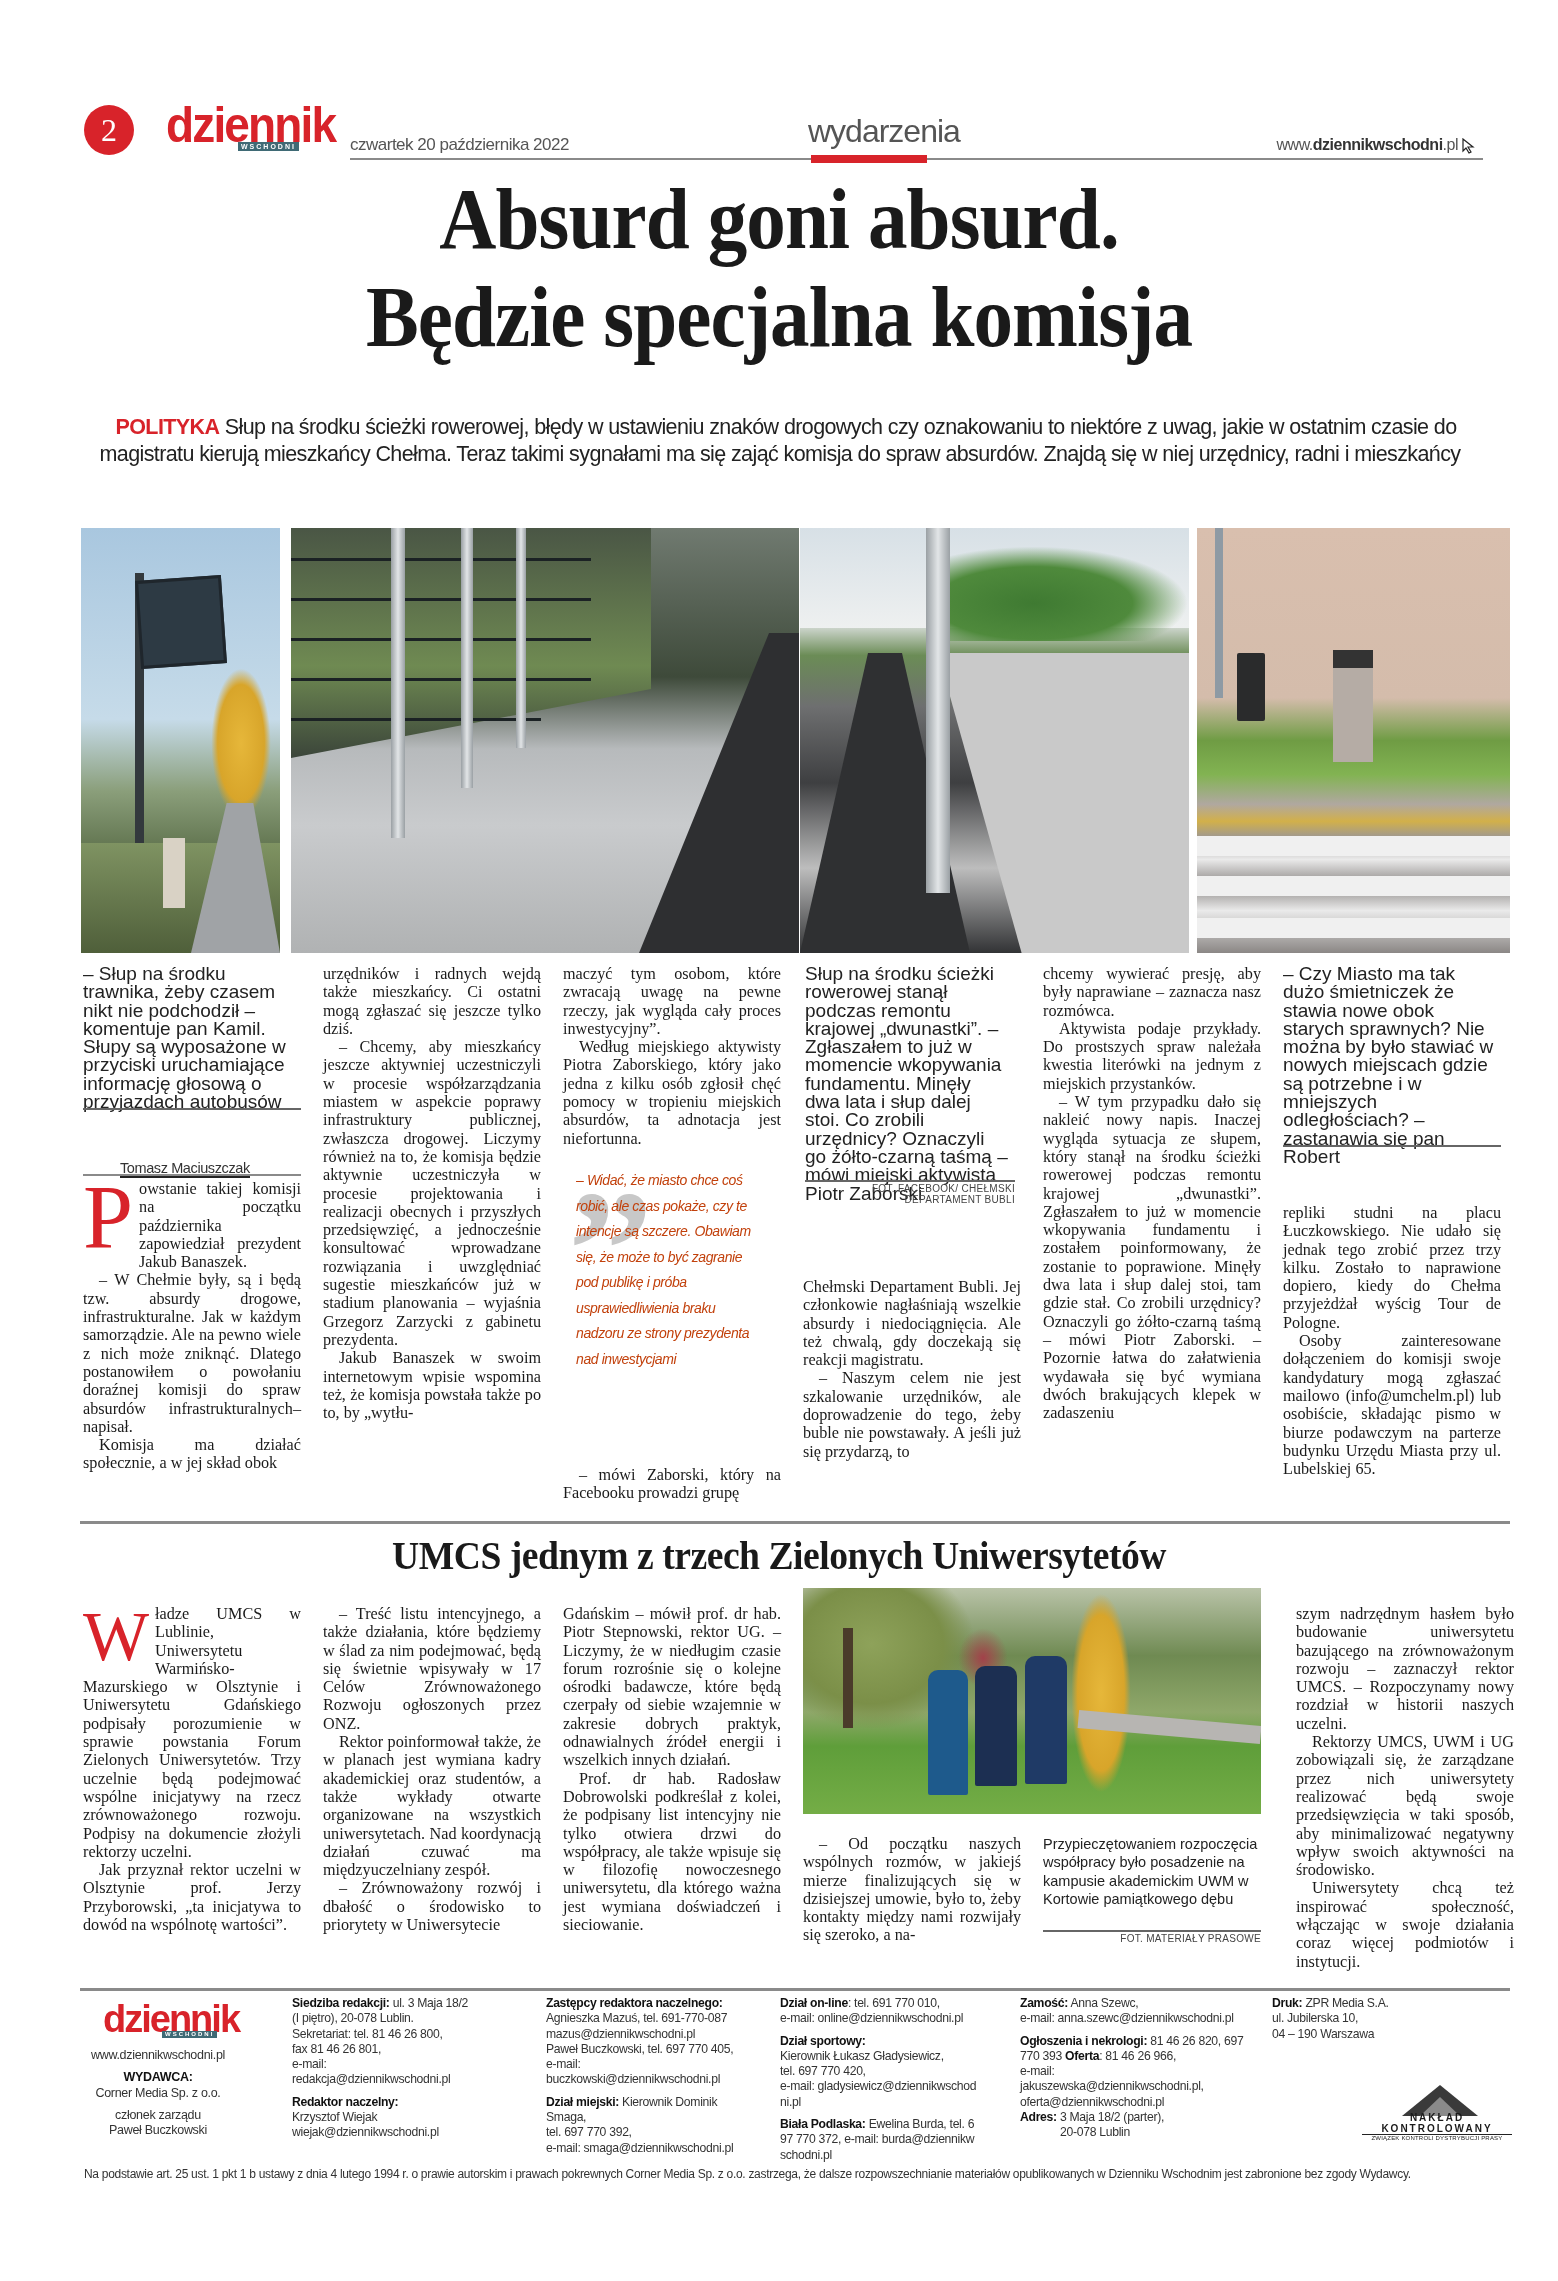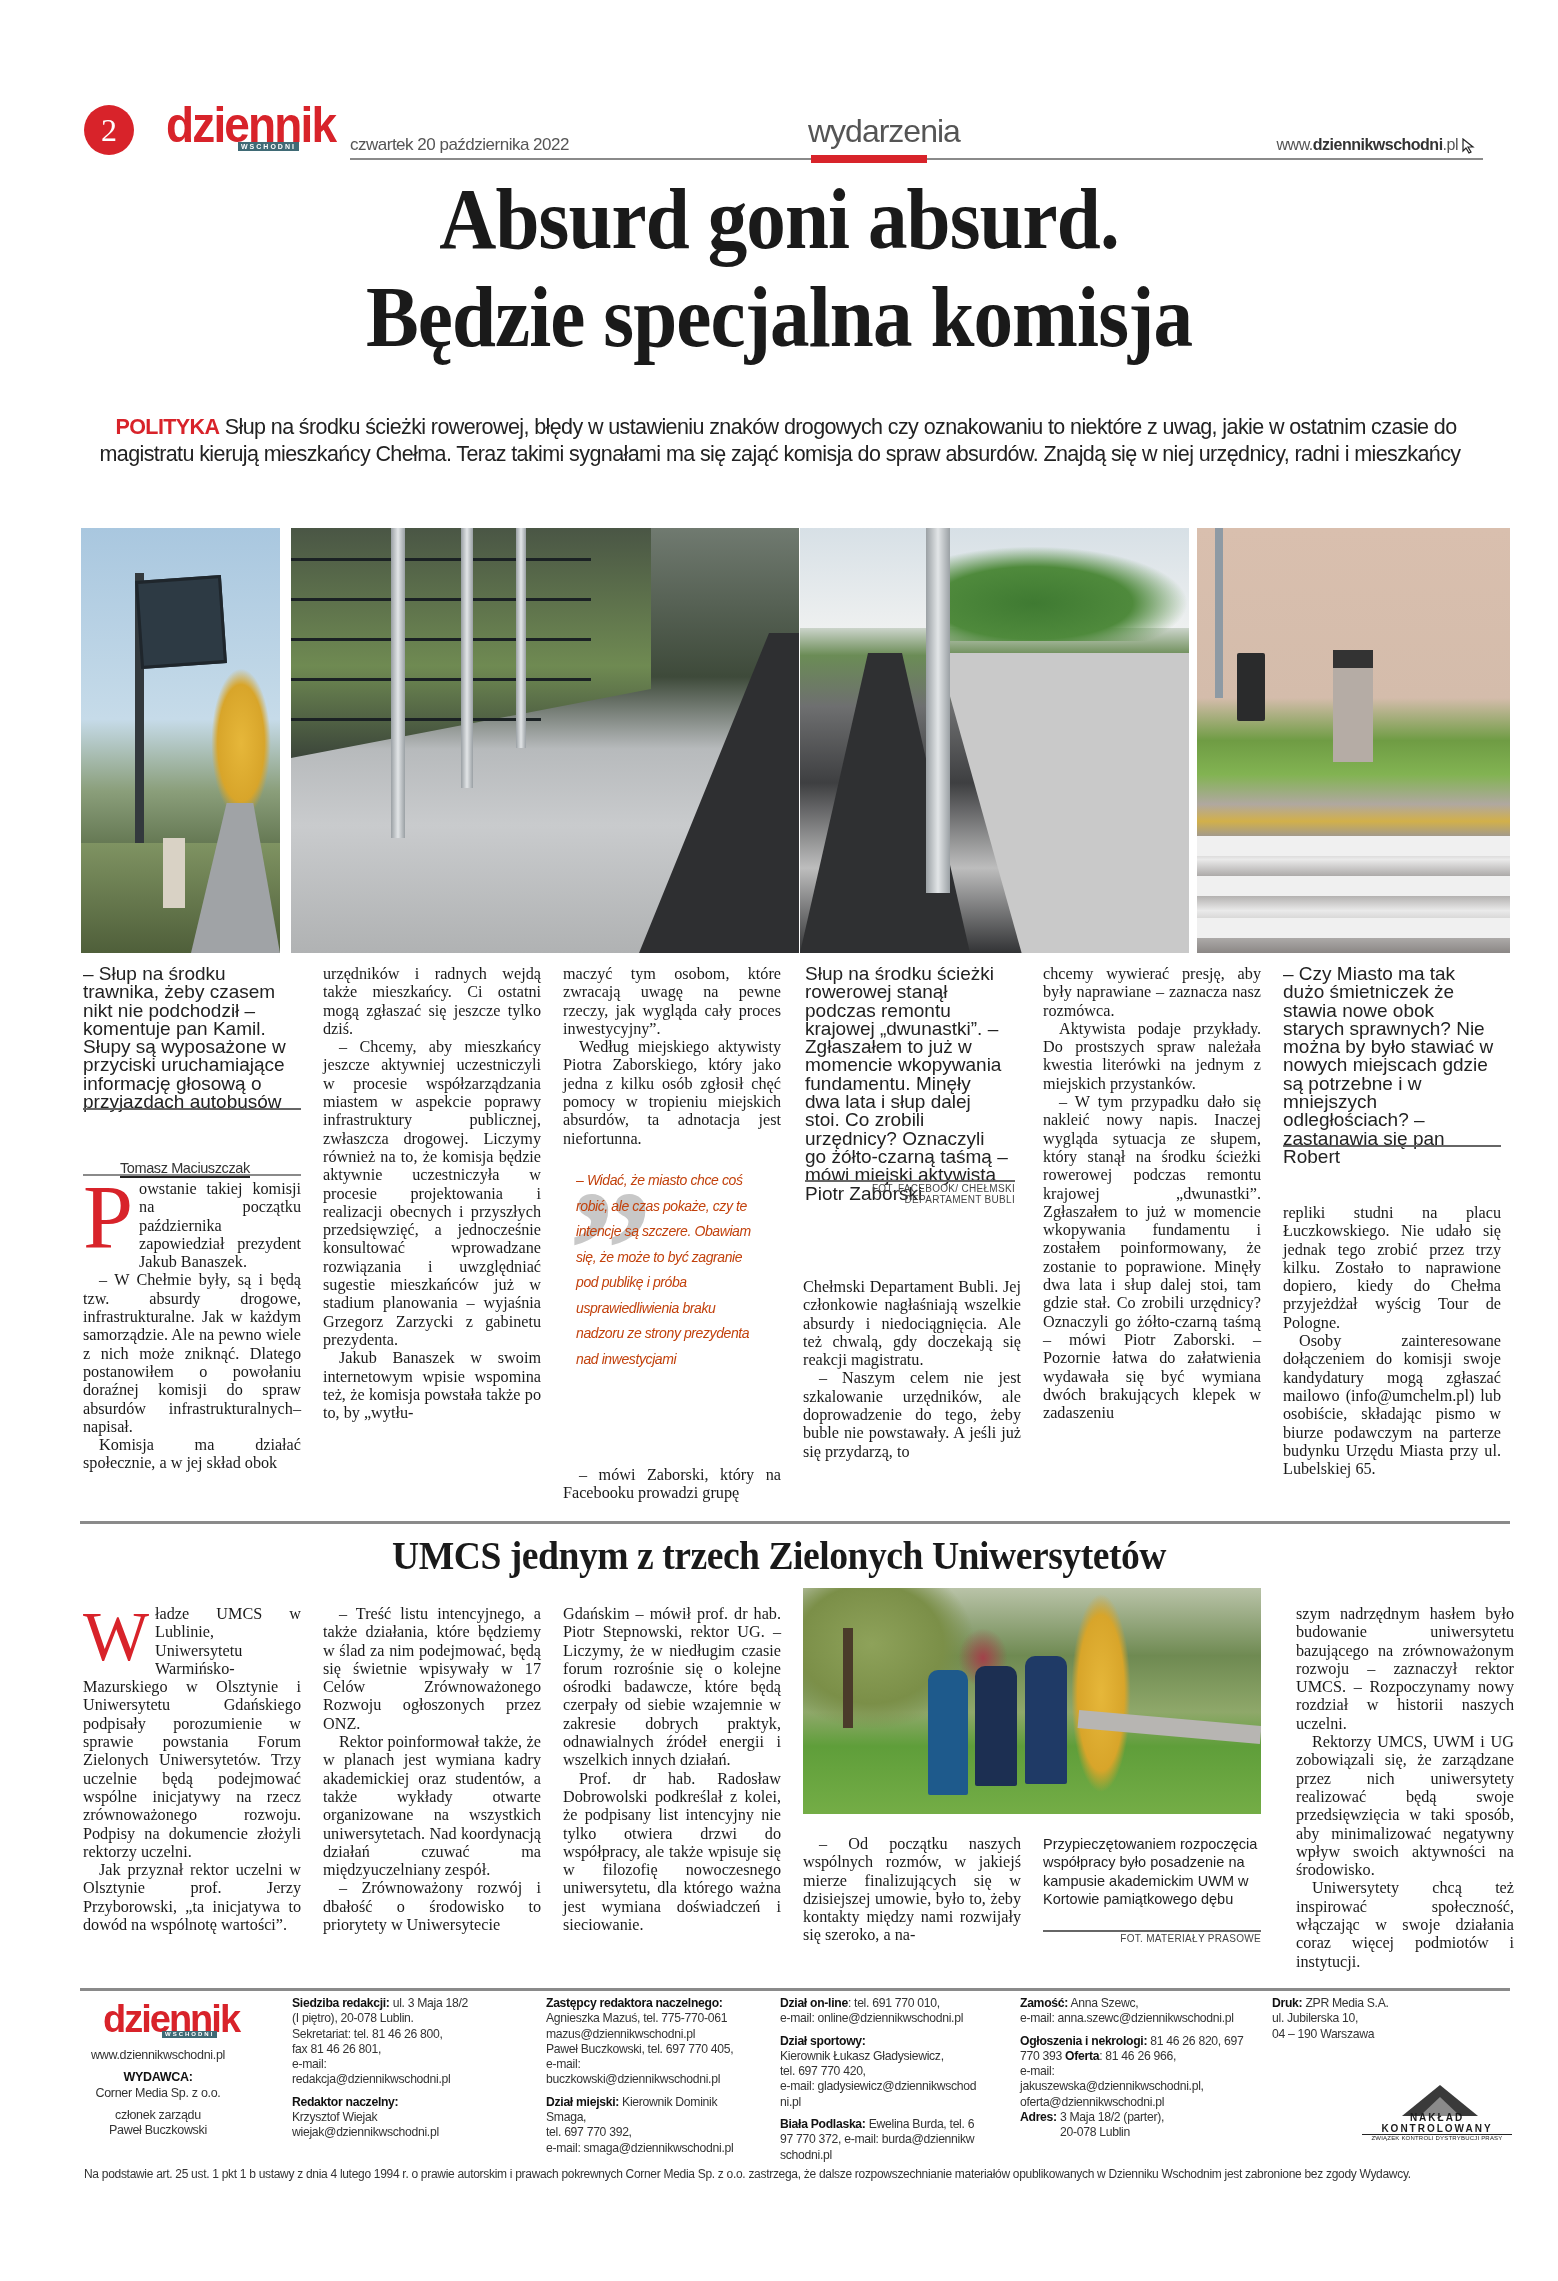--- a/index.html
+++ b/index.html
@@ -222,21 +222,21 @@
 
 <div class="foot" style="left:292px;top:1996px;width:180px;">
   <div class="blk"><b>Siedziba redakcji:</b><span> ul. 3 Maja 18/2 (I piętro), 20-078 Lublin.</span><br><span>Sekretariat: tel. 81 46 26 800,</span><br><span>fax 81 46 26 801,</span><br><span>e-mail: redakcja@dziennikwschodni.pl</span></div>
   <div><b>Redaktor naczelny:</b></div>
   <div>Krzysztof Wiejak</div>
   <div>wiejak@dziennikwschodni.pl</div>
 </div>
 
 <div class="foot" style="left:546px;top:1996px;width:210px;">
   <div><b>Zastępcy redaktora naczelnego:</b></div>
-  <div class="blk"><span>Agnieszka Mazuś, tel. 775-770-061</span><br><span>mazus@dziennikwschodni.pl</span><br><span>Paweł Buczkowski, tel. 697 770 405,</span><br><span>e-mail: buczkowski@dziennikwschodni.pl</span></div>
+  <div class="blk"><span>Agnieszka Mazuś, tel. 691-770-087</span><br><span>mazus@dziennikwschodni.pl</span><br><span>Paweł Buczkowski, tel. 697 770 405,</span><br><span>e-mail: buczkowski@dziennikwschodni.pl</span></div>
   <div><b>Dział miejski:</b><span> Kierownik Dominik Smaga,</span><br><span>tel. 697 770 392,</span><br><span>e-mail: smaga@dziennikwschodni.pl</span></div>
 </div>
 
 <div class="foot" style="left:780px;top:1996px;width:200px;">
   <div class="blk"><b>Dział on-line</b><span>:  tel. 691 770 010,</span><br><span>e-mail: online@dziennikwschodni.pl</span></div>
   <div class="blk"><b>Dział sportowy:</b><br><span>Kierownik Łukasz Gładysiewicz,</span><br><span>tel. 697 770 420,</span><br><span style="word-break:break-all;">e-mail: gladysiewicz@dziennikwschodni.pl</span></div>
   <div><b>Biała Podlaska:</b><span style="word-break:break-all;"> Ewelina Burda, tel. 697 770 372, e-mail: burda@dziennikwschodni.pl</span></div>
 </div>
 
 <div class="foot" style="left:1020px;top:1996px;width:230px;">

